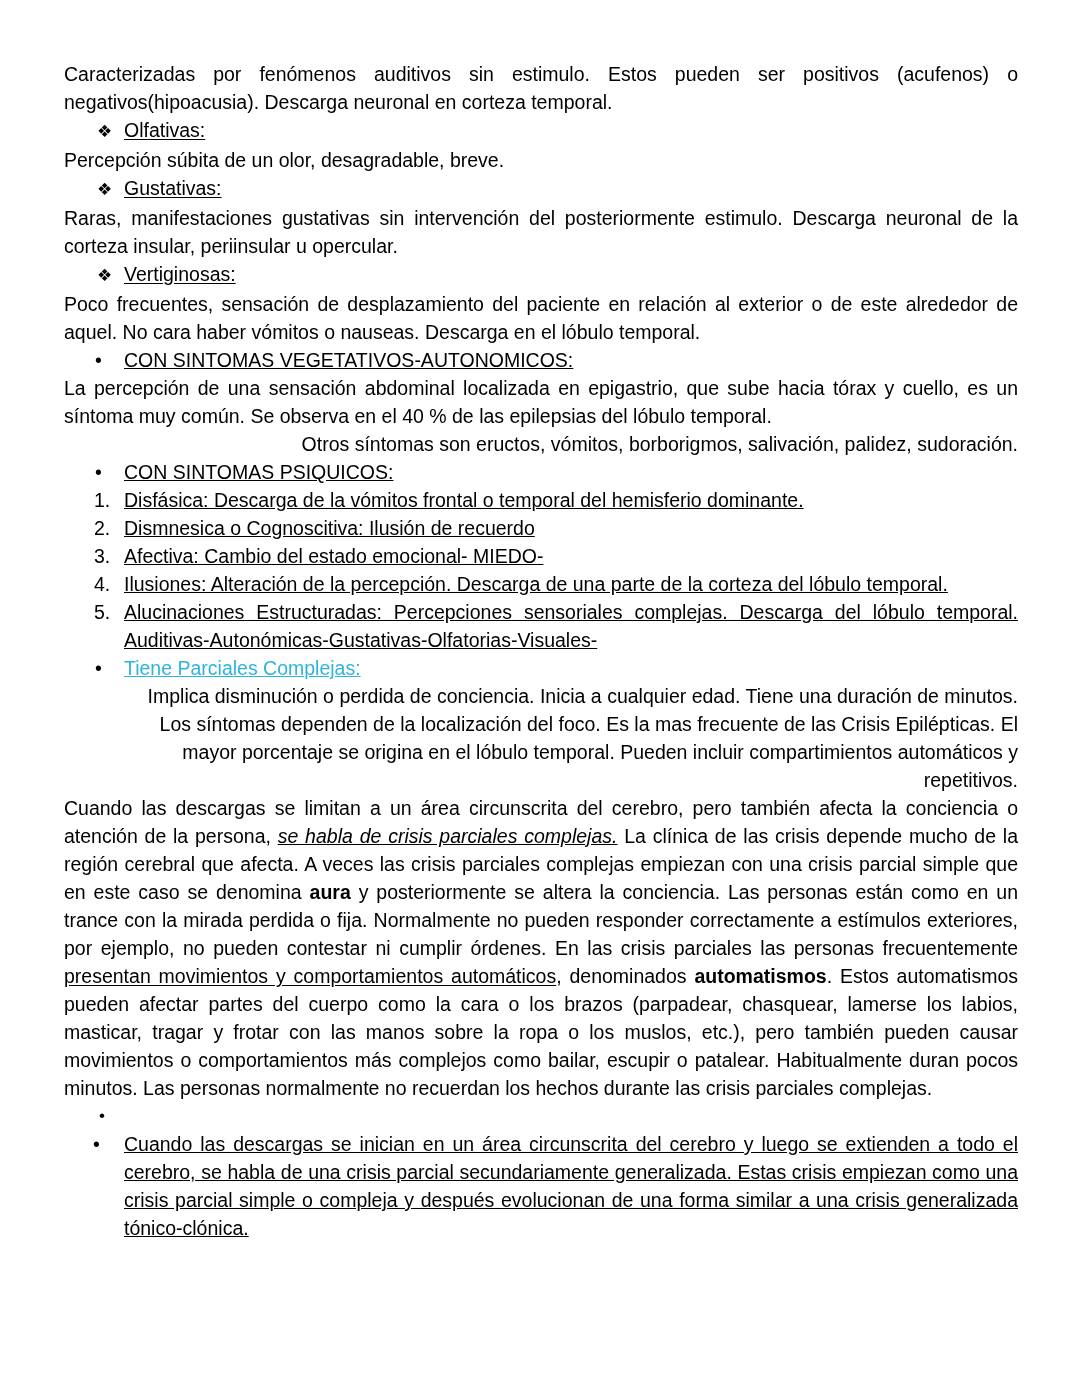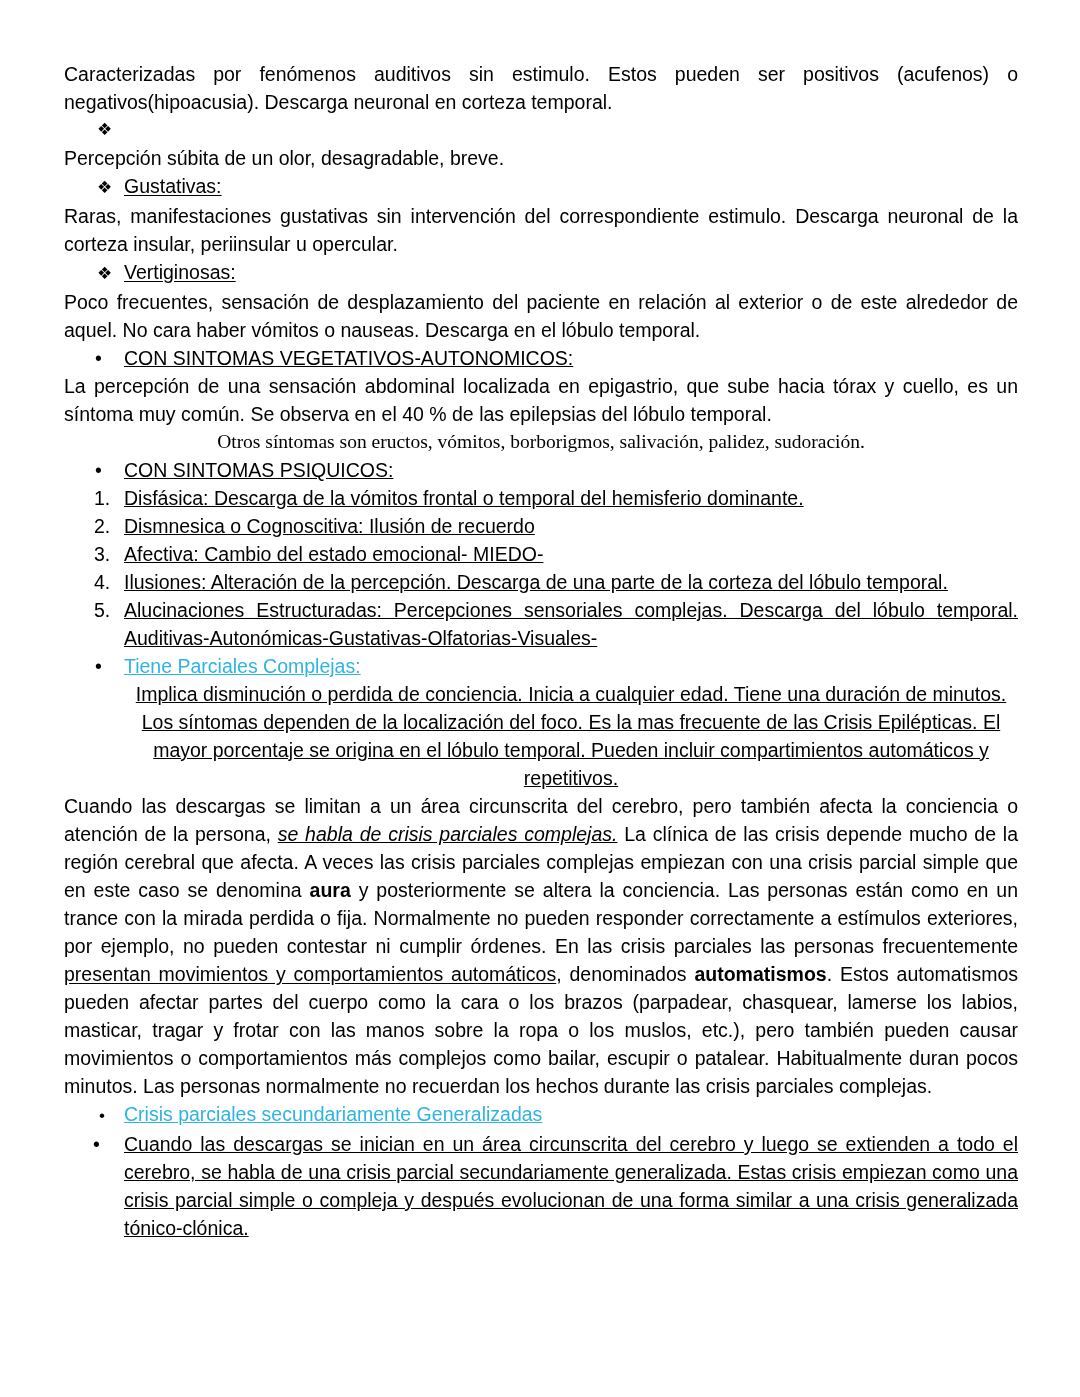--- a/index.html
+++ b/index.html
@@ -30,22 +30,21 @@
   }
 
   
   p.flow {
     margin: 0;
     text-align: justify;
     text-justify: inter-word;
   }
   p.flow-left {
     margin: 0;
-    text-align: center;
-    font-family: Liberation Serif, serif;
+    text-align: right;
   }
 
   
   .row {
     display: flex;
     margin: 0;
     align-items: baseline;
   }
   .row .marker {
     flex: 0 0 auto;
@@ -111,22 +110,21 @@
   }
   .row.cyan-head.deep .marker {
     width: 25px;
     font-size: 17px;
   }
 
   
   .subpara {
     margin: 0;
     padding-left: 60px;              
-    text-align: center;
-    text-decoration: underline;
+    text-align: right;
   }
 
   
   .row.dot.justify {
     padding-left: 29px;
   }
   .row.dot.justify .marker {
     width: 31px;
   }
   .row.dot.justify .content {
@@ -143,28 +141,29 @@
 </head>
 <body>
 
 <div class="page">
   <div class="body-col">
 
     <p class="flow">Caracterizadas por fenómenos auditivos sin estimulo. Estos pueden ser positivos (acufenos) o negativos(hipoacusia). Descarga neuronal en corteza temporal.</p>
 
     <div class="row diamond">
       <span class="marker">❖</span>
+      <span class="content">Olfativas:</span>
     </div>
     <p class="flow">Percepción súbita de un olor, desagradable, breve.</p>
 
     <div class="row diamond">
       <span class="marker">❖</span>
       <span class="content">Gustativas:</span>
     </div>
-    <p class="flow">Raras, manifestaciones gustativas sin intervención del correspondiente estimulo. Descarga neuronal de la corteza insular, periinsular u opercular.</p>
+    <p class="flow">Raras, manifestaciones gustativas sin intervención del posteriormente estimulo. Descarga neuronal de la corteza insular, periinsular u opercular.</p>
 
     <div class="row diamond">
       <span class="marker">❖</span>
       <span class="content">Vertiginosas:</span>
     </div>
     <p class="flow">Poco frecuentes, sensación de desplazamiento del paciente en relación al exterior o de este alrededor de aquel. No cara haber  vómitos o nauseas. Descarga en el lóbulo temporal.</p>
 
     <div class="row dot">
       <span class="marker">•</span>
       <span class="content">CON SINTOMAS VEGETATIVOS-AUTONOMICOS:</span>
@@ -201,21 +200,20 @@
     <div class="row cyan-head">
       <span class="marker">•</span>
       <span class="content">Tiene Parciales Complejas:</span>
     </div>
     <p class="subpara">Implica disminución o perdida de conciencia. Inicia a cualquier edad. Tiene una duración de minutos. Los síntomas dependen de la localización del foco. Es la mas frecuente de las Crisis Epilépticas. El mayor porcentaje se origina en el lóbulo temporal. Pueden incluir compartimientos automáticos y repetitivos.</p>
 
     <p class="flow"><span>Cuando las descargas se limitan a un área circunscrita del cerebro, pero también afecta la conciencia o atención de la persona, </span><i>se habla de crisis parciales complejas.</i><span> La clínica de las crisis depende mucho de la región cerebral que afecta. A veces las crisis parciales complejas empiezan con una crisis parcial simple que en este caso se denomina </span><b>aura</b><span> y posteriormente se altera la conciencia. Las personas están como en un trance con la mirada perdida o fija. Normalmente no pueden responder correctamente a estímulos exteriores, por ejemplo, no pueden contestar ni cumplir órdenes. En las crisis parciales las personas frecuentemente </span><u class="ul">presentan movimientos y comportamientos automáticos</u><span>, denominados </span><b>automatismos</b><span>. Estos automatismos pueden afectar partes del cuerpo como la cara o los brazos (parpadear, chasquear, lamerse los labios, masticar, tragar y frotar con las manos sobre la ropa o los muslos, etc.), pero también pueden causar movimientos o comportamientos más complejos como bailar, escupir o patalear.  Habitualmente duran pocos minutos. Las personas normalmente no recuerdan los hechos durante las crisis parciales complejas.</span></p>
 
     <div class="row cyan-head deep">
       <span class="marker">•</span>
-      <span class="content">Crisis parciales secundariamente Generalizadas</span>
     </div>
 
     <div class="row dot justify">
       <span class="marker">•</span>
       <span class="content">Cuando las descargas se inician en un área circunscrita del cerebro y luego se extienden a todo el cerebro, se habla de una crisis parcial secundariamente generalizada. Estas crisis empiezan como una crisis parcial simple o compleja y después evolucionan de una forma similar a una crisis generalizada tónico-clónica.</span>
     </div>
 
   </div>
 </div>
 

